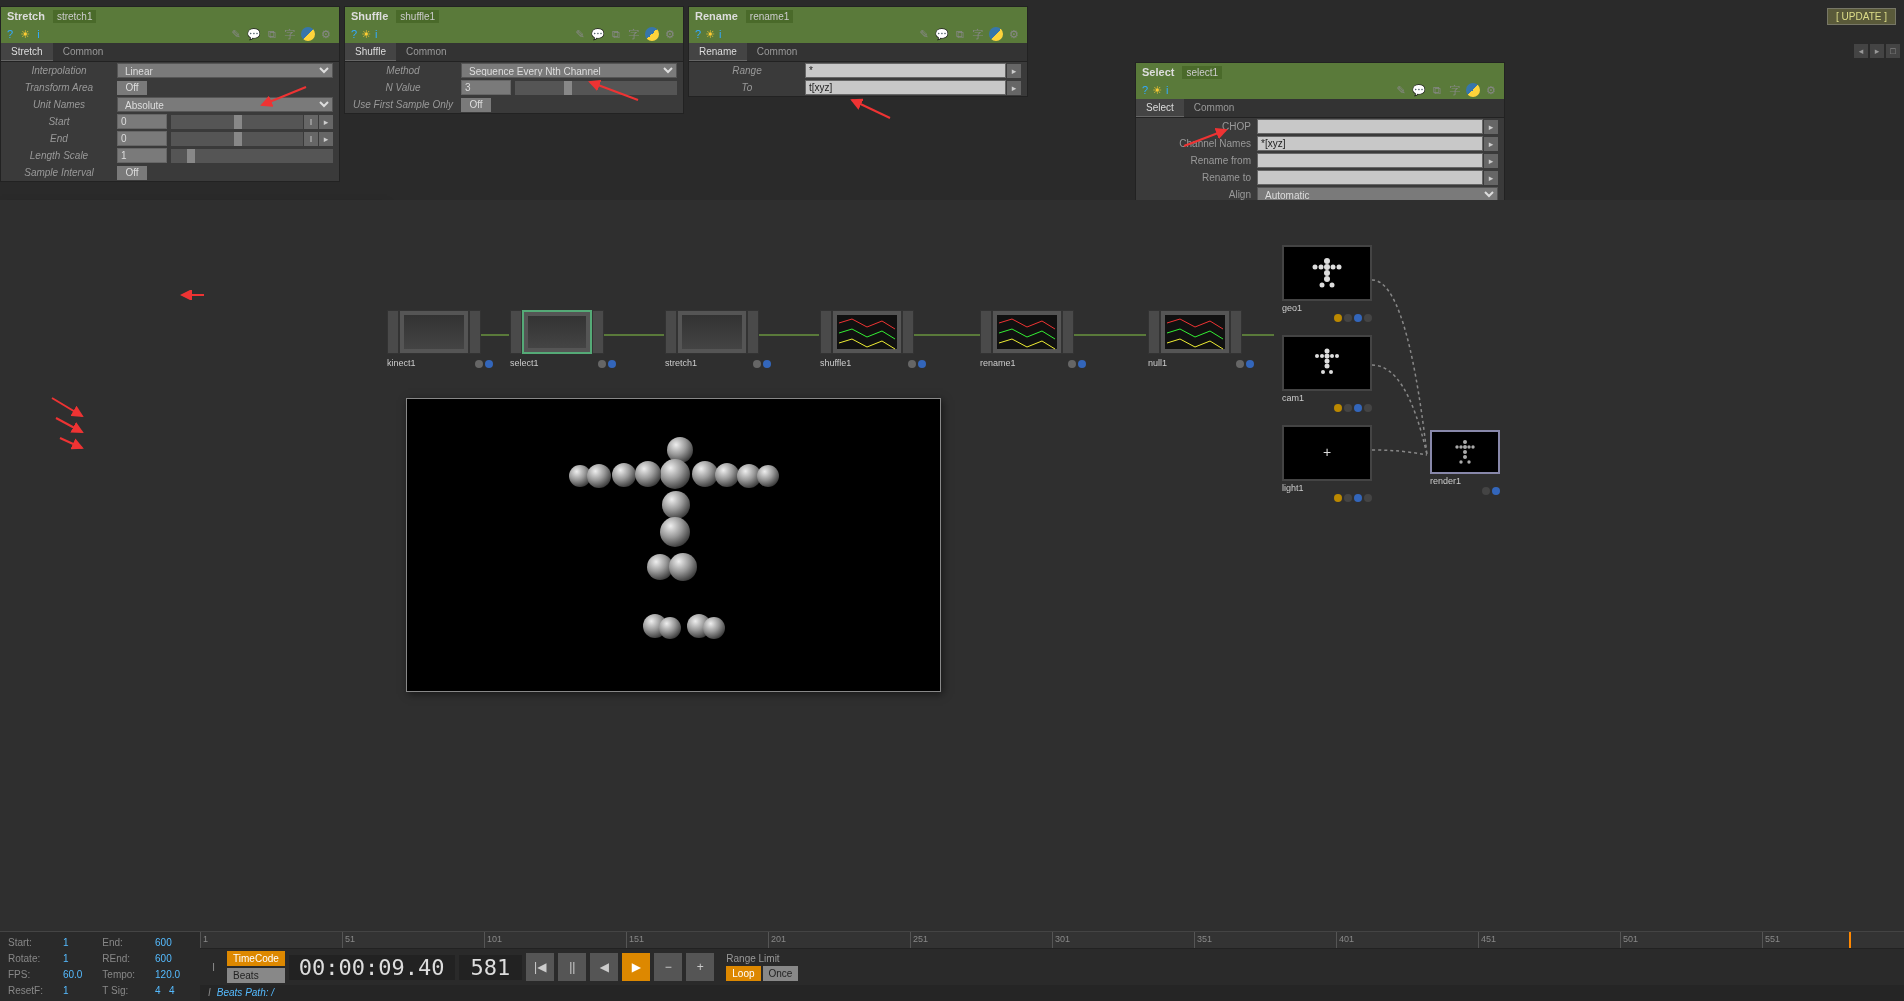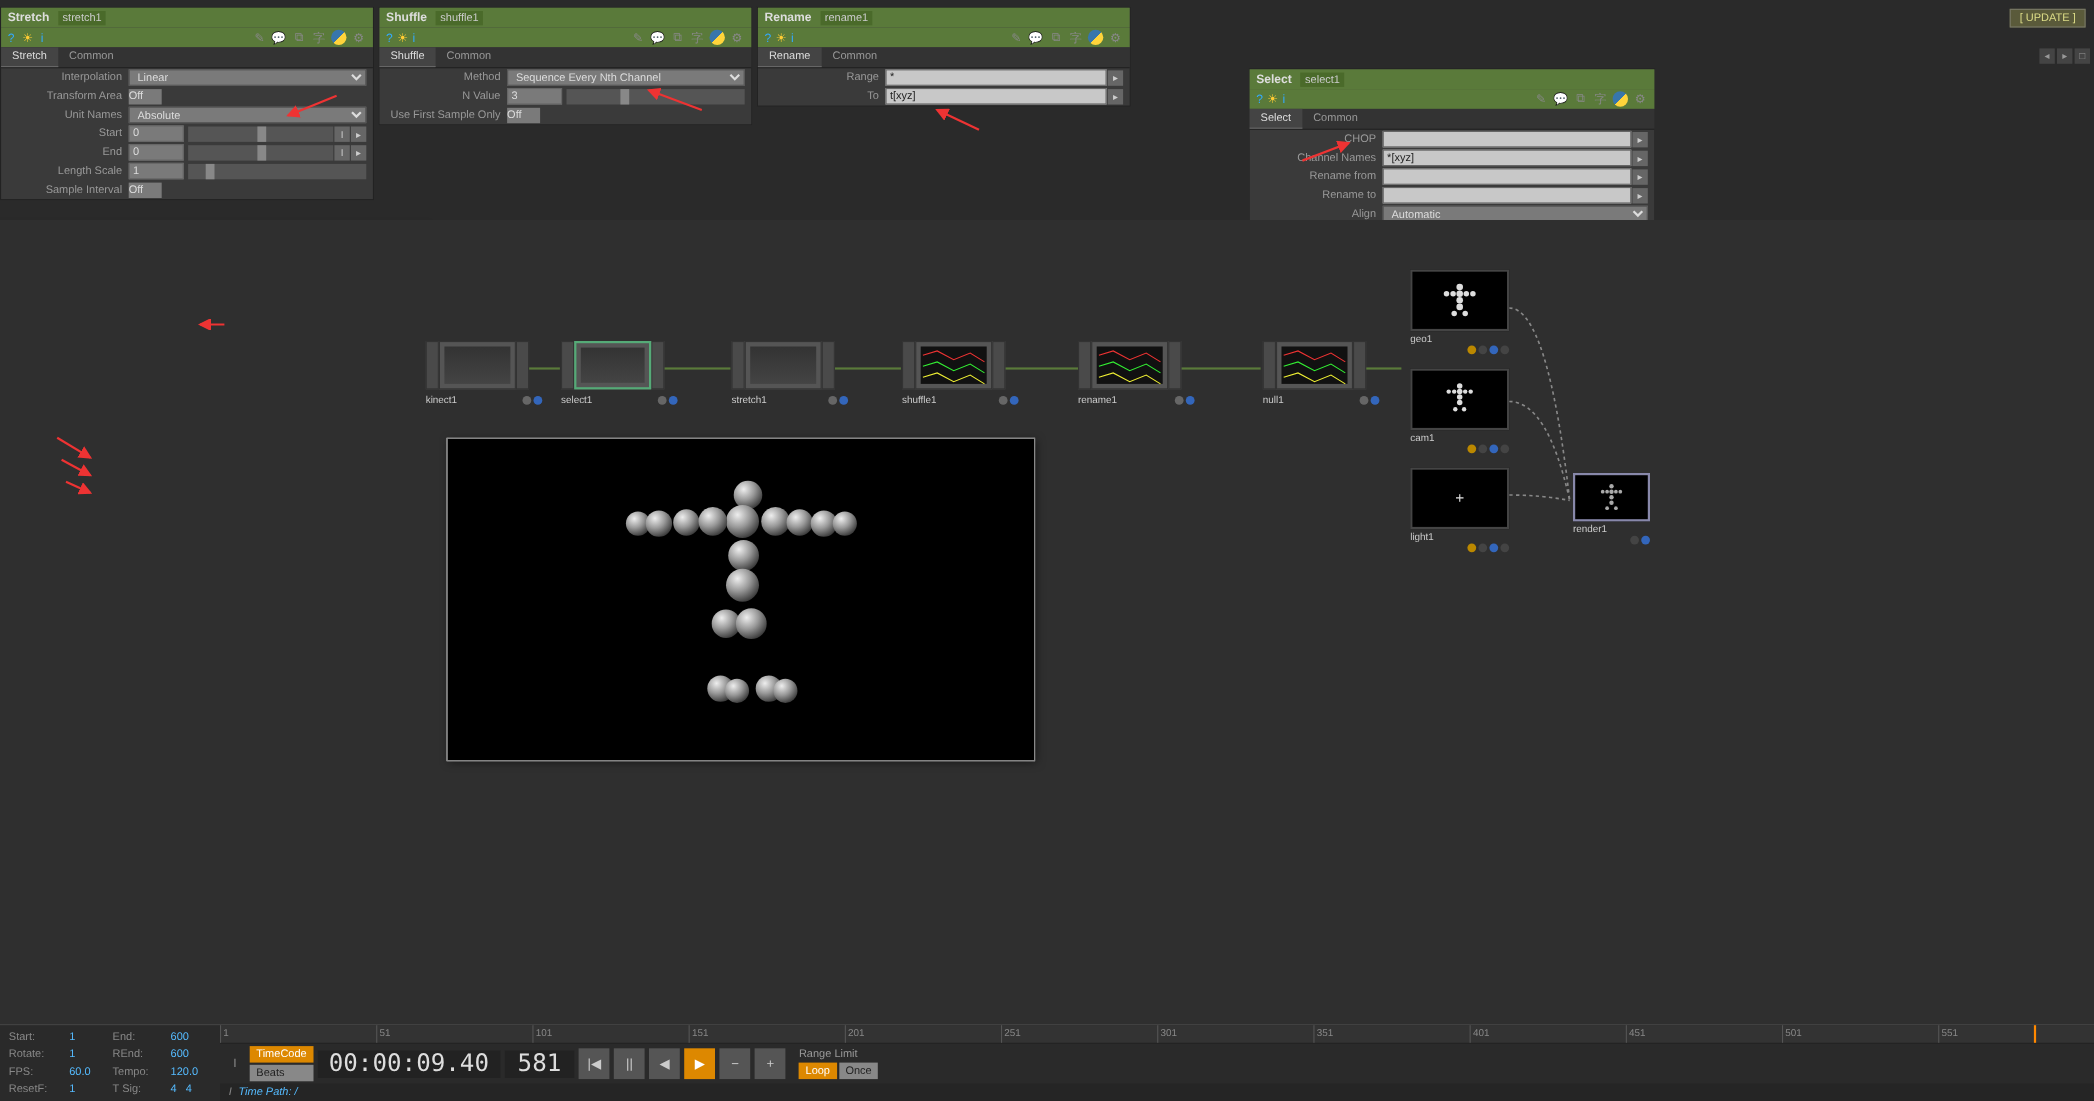--- a/index.html
+++ b/index.html
@@ -16,26 +16,26 @@
 .panel-header2 .icons { display:flex; gap:4px; }
 .panel-header2 .icons span { width:14px; height:14px; display:flex; align-items:center; justify-content:center; color:#888; cursor:pointer; }
 .py-icon { width:14px; height:14px; border-radius:50%; background:linear-gradient(135deg,#3776ab 50%,#ffd43b 50%); display:inline-block; }
 .gear-icon::before { content:"⚙"; color:#888; }
 
 .tabs { display:flex; background:#333; border-bottom:1px solid #222; }
 .tab { padding:3px 10px; color:#999; cursor:pointer; font-size:10px; }
 .tab.active { background:#444; color:#ddd; border-bottom:1px solid #666; }
 
 .param-row { display:flex; align-items:center; padding:1px 6px; height:17px; }
-.param-label { width:110px; text-align:right; padding-right:6px; color:#999; font-size:10px; }
+.param-label { width:110px; text-align:center; padding-right:6px; color:#999; font-size:10px;font-style:italic; }
 .param-label-geo { width:130px; text-align:right; padding-right:6px; color:#999; font-size:10px; }
 .param-label-select { width:115px; text-align:right; padding-right:6px; color:#999; font-size:10px; }
 .param-input { flex:1; background:#c8c8c8; color:#222; border:1px solid #666; padding:1px 3px; font-size:10px; height:15px; }
 .param-input.dark { background:#7a7a7a; color:#ddd; }
-.param-toggle { width:30px; height:14px; background:#7a7a7a; color:#ddd; font-size:10px; line-height:14px; margin-right:4px; cursor:pointer; }
+.param-toggle { width:30px; height:14px; background:#7a7a7a; color:#ddd; text-align:center; font-size:10px; line-height:14px; margin-right:4px; cursor:pointer; }
 .param-toggle.on { background:#ccc; color:#222; }
 .param-select { flex:1; background:#7a7a7a; color:#ddd; border:1px solid #555; padding:1px 3px; font-size:10px; height:15px; }
 .slider { flex:1; height:14px; background:#555; position:relative; margin-left:4px; }
 .slider-handle { position:absolute; width:8px; height:14px; background:#888; }
 .mini-btn { width:14px; height:14px; background:#666; color:#ccc; text-align:center; font-size:9px; line-height:14px; cursor:pointer; margin-left:1px; }
 .expand-btn { width:14px; height:14px; background:#666; color:#ccc; display:flex; align-items:center; justify-content:center; font-size:9px; margin-left:1px; cursor:pointer; }
 
 
 .network { position:absolute; left:0; top:200px; right:0; bottom:60px; background:#2f2f2f; }
 
@@ -731,15 +731,15 @@
       <span class="transport-btn">−</span>
       <span class="transport-btn">+</span>
       <div style="display:flex;flex-direction:column;gap:2px;margin-left:8px">
         <span style="color:#999;font-size:10px">Range Limit</span>
         <div style="display:flex;gap:2px">
           <span class="tc-btn orange">Loop</span>
           <span class="tc-btn">Once</span>
         </div>
       </div>
     </div>
-    <div class="timepath"><span style="color:#888;margin-right:6px">I</span><span>Time Path:</span> <span>/</span></div>
+    <div class="timepath"><span style="color:#888;margin-right:6px">I</span><span>Beats Path:</span> <span>/</span></div>
   </div>
 </div>
 
 </body></html>

